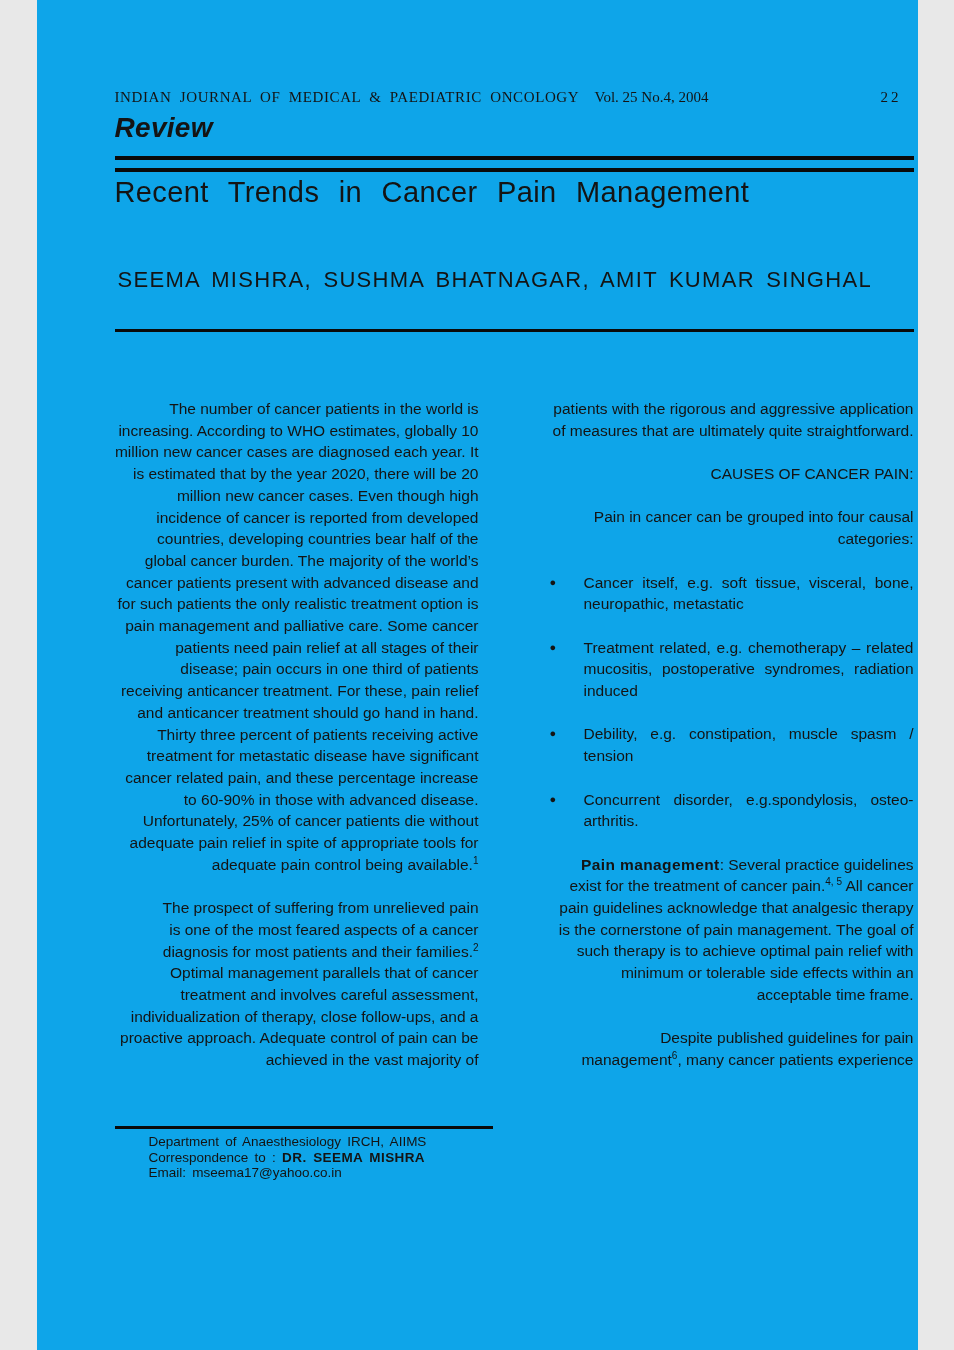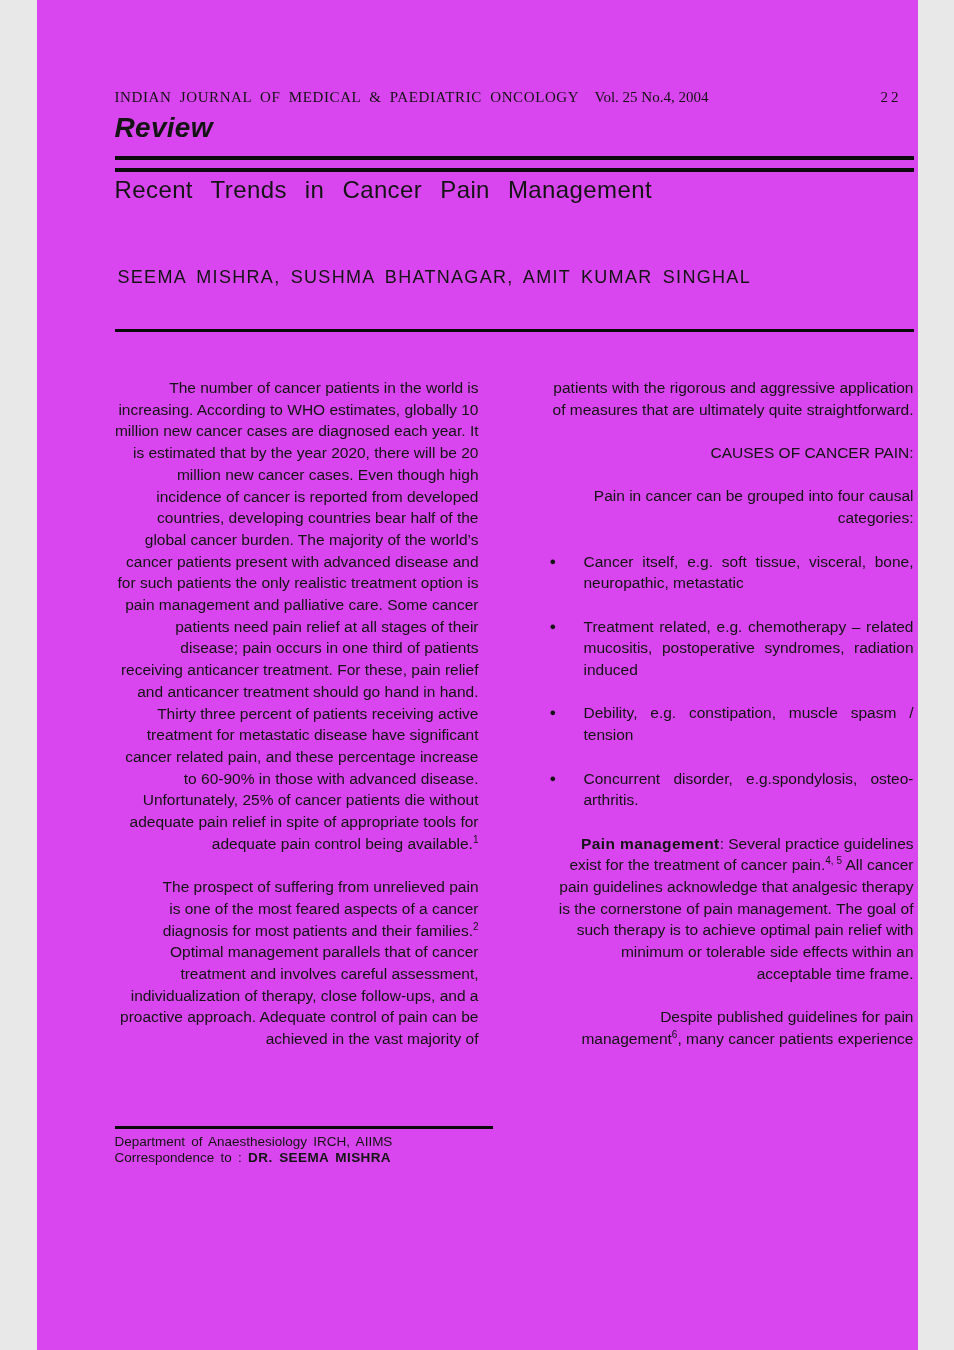--- a/index.html
+++ b/index.html
@@ -1,21 +1,21 @@
 <!DOCTYPE html>
 <html><head>
 <meta charset="utf-8">
 <style>
   html, body { margin: 0; padding: 0; background: #e8e8e8; }
   .page {
     position: relative;
     width: 881px;
     height: 1350px;
     margin: 0 auto;
-    background: #d946ef;
+    background: #0ea5e9;
     color: #141414;
     font-family: "Liberation Sans", sans-serif;
     overflow: hidden;
   }
 
   
   .running-head {
     position: absolute;
     left: 78px; top: 89px;
     width: 799px; height: 20px;
@@ -38,38 +38,38 @@
   }
   .rule { position: absolute; left: 78px; width: 799px; background: #0a0a0a; }
   .rule-a { top: 156px; height: 4px; }
   .rule-b { top: 168px; height: 4px; }
   .rule-authors { top: 329px; height: 3px; }
 
   
   .article-title {
     position: absolute;
     left: 78px; top: 176px;
-    font-size: 24px;
+    font-size: 29px;
     letter-spacing: 0.4px;
     word-spacing: 11px;
     white-space: nowrap;
   }
   .authors-line {
     position: absolute;
     left: 81px; top: 267px;
-    font-size: 18px;
+    font-size: 22px;
     letter-spacing: 1.3px;
     word-spacing: 4px;
     white-space: nowrap;
   }
 
   
   .columns {
     position: absolute;
-    left: 78px; top: 377px;
+    left: 78px; top: 398px;
     width: 799px;
     display: flex;
     gap: 71px;
   }
   .col {
     width: 377px;
     font-size: 15.5px;
     line-height: 21.7px;
     text-align: justify;
   }
@@ -99,21 +99,21 @@
 
   
   .footnote {
     position: absolute;
     left: 78px; top: 1126px;
     width: 378px;
     font-size: 13.5px;
     line-height: 15.6px;
   }
   .footnote-rule { height: 3px; background: #0a0a0a; margin-bottom: 5px; }
-  .footnote .fn-line { word-spacing: 2.5px; }
+  .footnote .fn-line { word-spacing: 2.5px; margin-left: 34px; }
   .fn-bold { font-weight: bold; letter-spacing: 0.4px; }
 </style>
 </head>
 <body>
 
 <div class="page">
 
   <div class="running-head">
     <span class="journal">INDIAN JOURNAL OF MEDICAL &amp; PAEDIATRIC ONCOLOGY</span>
     <span class="vol">Vol. 25 No.4, 2004</span>
@@ -165,15 +165,16 @@
       <p><b class="fn-bold">Pain management</b><span>: Several practice guidelines exist for the treatment of cancer pain.</span><sup class="ref">4, 5</sup><span> All cancer pain guidelines acknowledge that analgesic therapy is the cornerstone of pain management. The goal of such therapy is to achieve optimal pain relief with minimum or tolerable side effects within an acceptable time frame.</span></p>
 
       <p class="indent-first"><span>Despite published guidelines for pain management</span><sup class="ref">6</sup><span>, many cancer patients experience</span></p>
     </div>
   </div>
 
   <div class="footnote">
     <div class="footnote-rule"></div>
     <div class="fn-line">Department of Anaesthesiology IRCH, AIIMS</div>
     <div class="fn-line"><span>Correspondence to : </span><span class="fn-bold">DR. SEEMA MISHRA</span></div>
+    <div class="fn-line">Email: mseema17@yahoo.co.in</div>
   </div>
 
 </div>
 
 </body></html>

